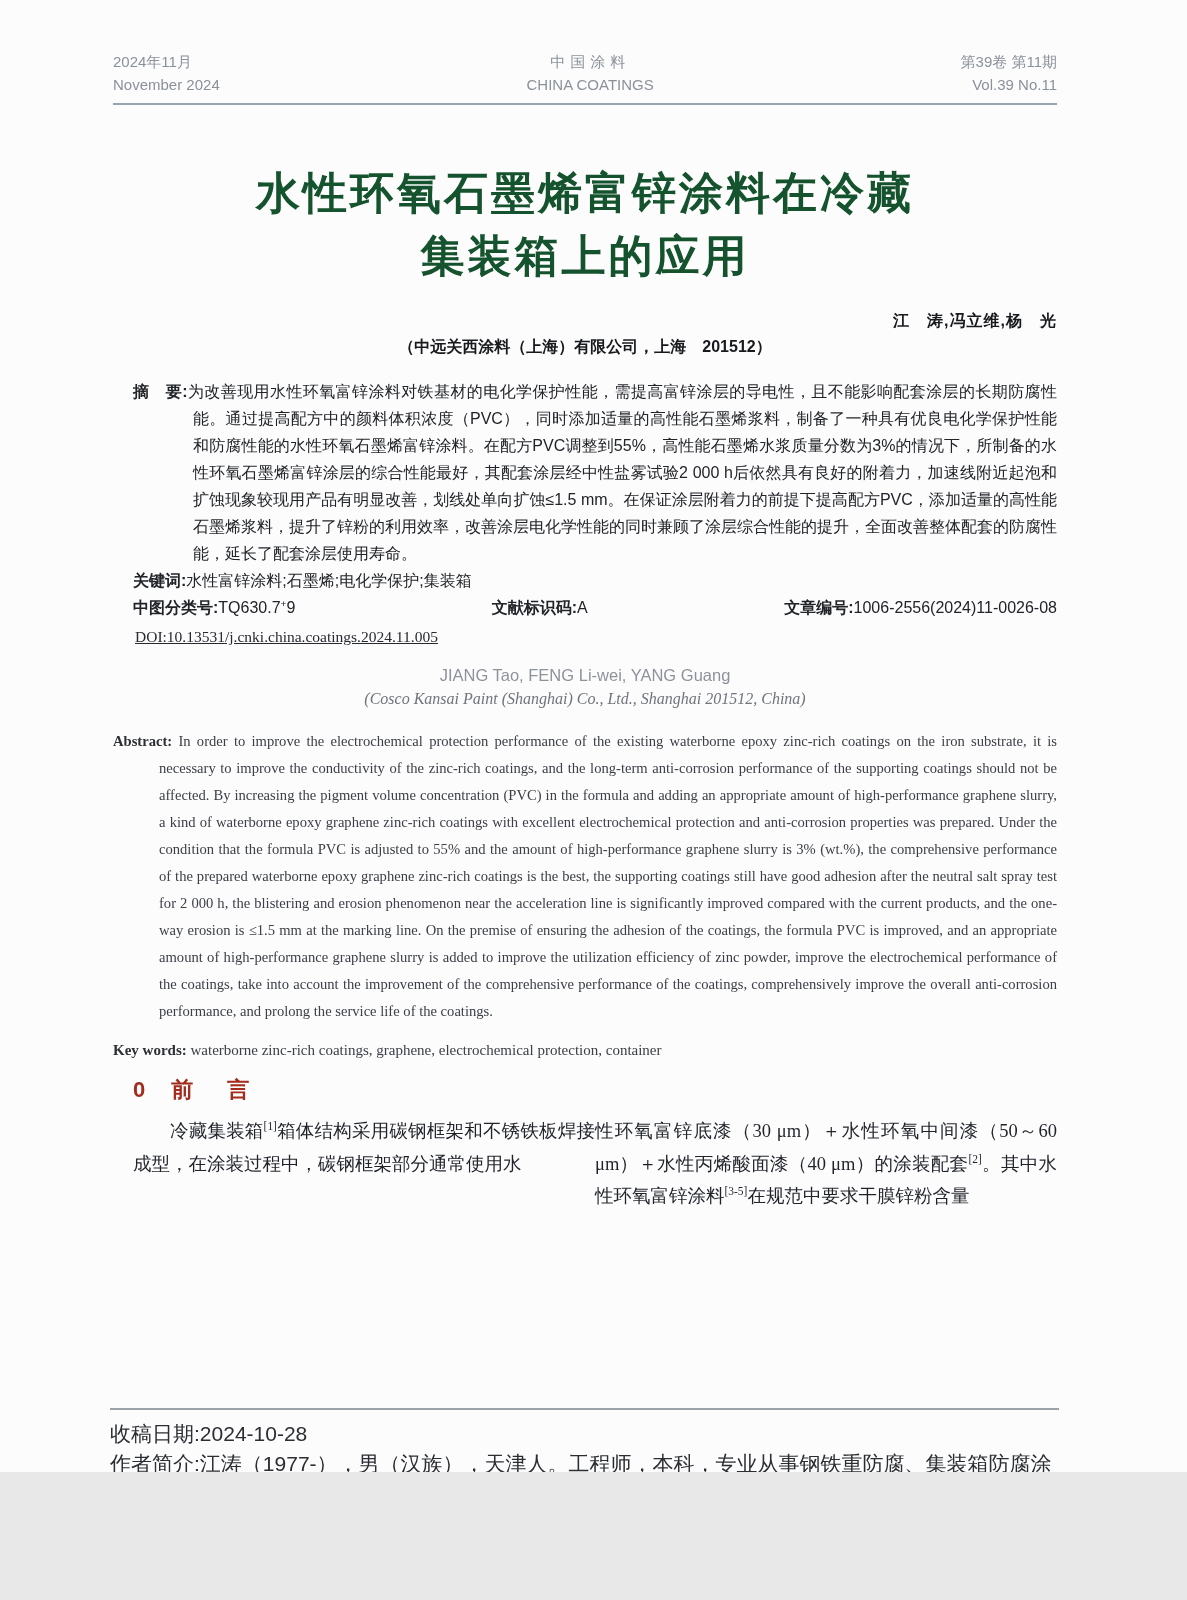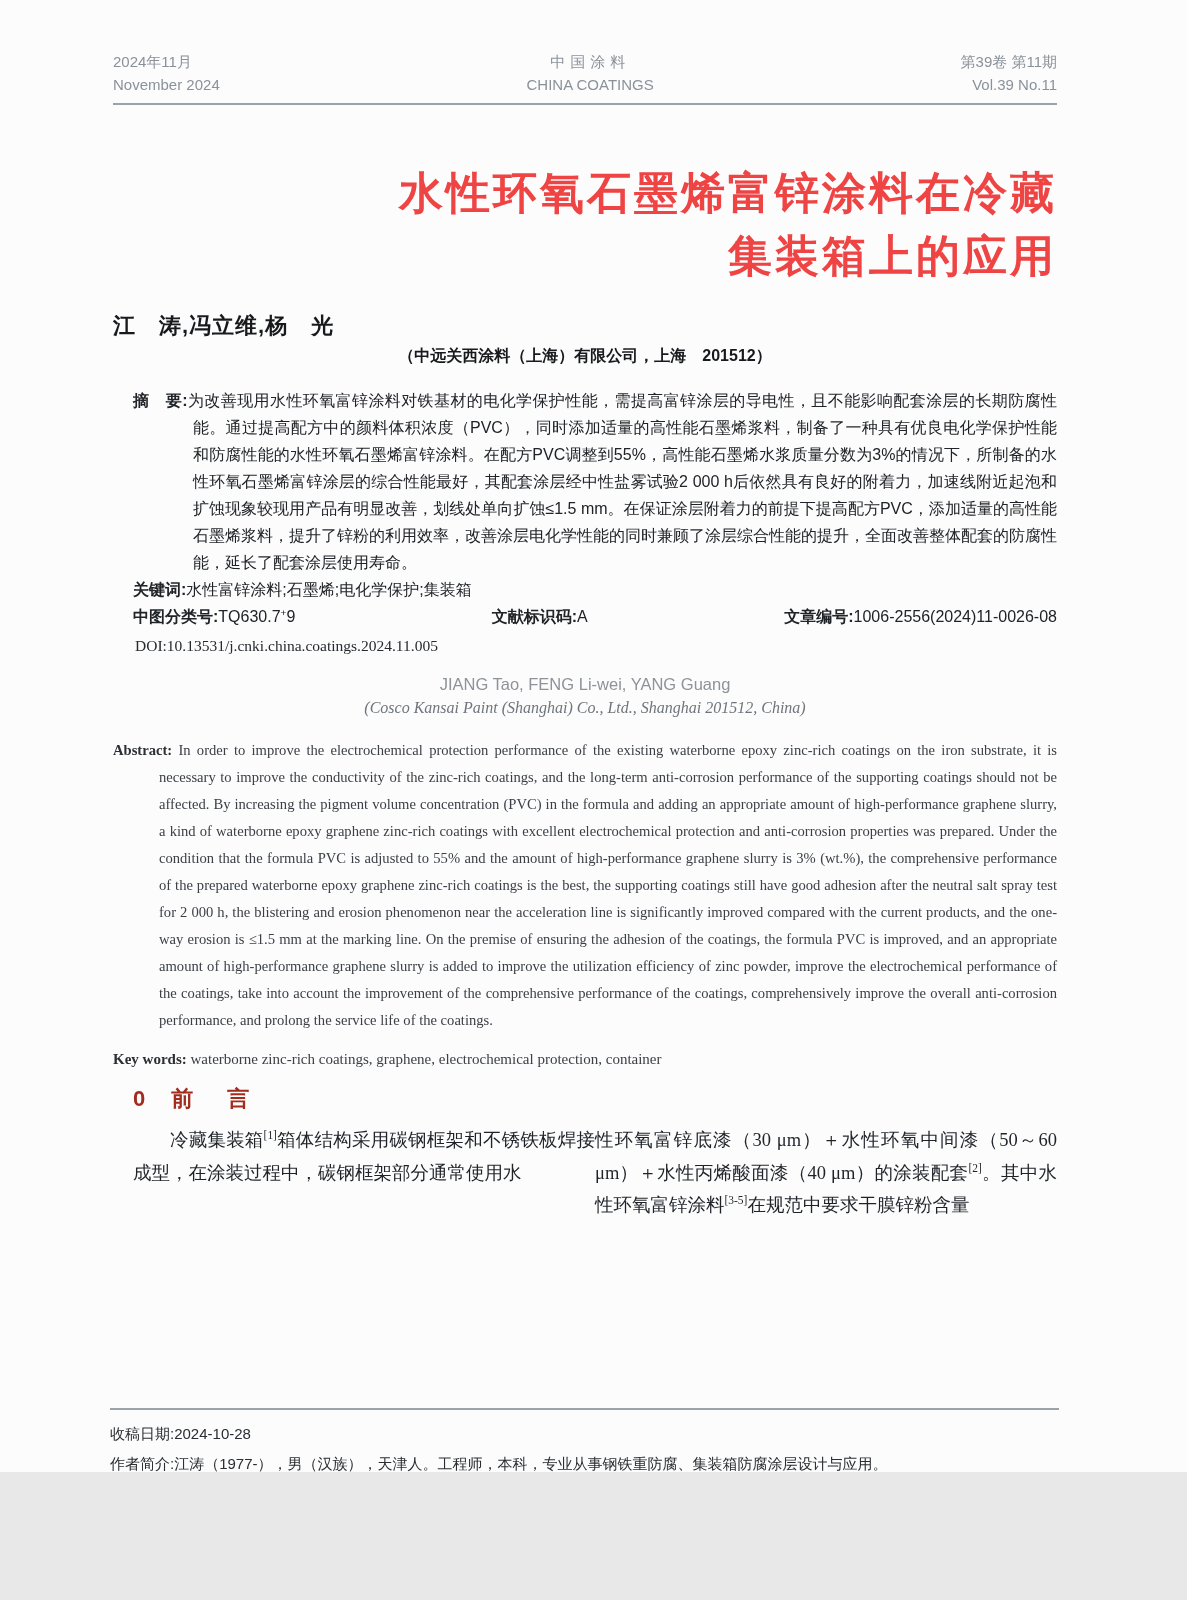--- a/index.html
+++ b/index.html
@@ -10,33 +10,33 @@
     box-sizing:border-box;padding:50px 130px 0 113px;
   }
   
   .hdr{display:flex;justify-content:space-between;align-items:flex-end;
        color:#8a9299;font-size:15px;line-height:23px;
        border-bottom:2px solid #9aa2aa;padding-bottom:7px;}
   .hdr .c{text-align:center;}
   .hdr .r{text-align:right;}
   .hdr .cn{letter-spacing:5px;}
   
-  .title-cn{margin:56px 0 0 0;text-align:right;color:#ef4444;
+  .title-cn{margin:56px 0 0 0;text-align:center;color:#14532d;
             font-size:44px;line-height:63px;font-weight:700;letter-spacing:3px;}
-  .authors-cn{margin-top:24px;text-align:left;font-size:22px;font-weight:700;letter-spacing:1px;color:#17191c;}
+  .authors-cn{margin-top:24px;text-align:right;font-size:16px;font-weight:700;letter-spacing:1px;color:#17191c;}
   .affil-cn{margin-top:5px;text-align:center;font-size:16px;font-weight:700;color:#17191c;}
   
   .abs-cn{margin:20px 0 0 20px;font-size:16px;line-height:27px;text-align:justify;
           padding-left:60px;text-indent:-60px;color:#202327;}
   .abs-cn .lbl,.kw-cn .lbl{font-weight:700;}
   .kw-cn{margin:4px 0 0 20px;font-size:16px;color:#202327;}
   .cls-row{margin:6px 0 0 20px;display:flex;justify-content:space-between;font-size:16px;color:#202327;}
   .cls-row .lbl{font-weight:700;}
   .doi{margin:9px 0 0 22px;font-family:"Liberation Serif","DejaVu Serif",serif;
-       font-size:15.5px;color:#26292d;}
+       font-size:15.5px;color:#26292d;text-decoration:underline;}
   sup{font-size:0.62em;line-height:0;vertical-align:super;}
   
   .title-en{margin-top:26px;text-align:center;color:#a22d1e;font-weight:700;
             font-family:"Liberation Serif","DejaVu Serif",serif;
             font-size:32px;line-height:45px;}
   .authors-en{margin-top:20px;text-align:center;font-size:16.5px;color:#8d9399;}
   .affil-en{margin-top:5px;text-align:center;font-style:italic;color:#6f757b;
             font-family:"Liberation Serif","DejaVu Serif",serif;font-size:16px;}
   
   .abs-en{margin-top:20px;font-family:"Liberation Serif","DejaVu Serif",serif;
@@ -50,21 +50,21 @@
   .sec-h .num{margin-right:26px;}
   .sec-h .t{letter-spacing:6px;}
   .cols{margin:10px 0 0 20px;display:flex;}
   .col{flex:1;font-family:"Liberation Serif","DejaVu Serif",serif;
        font-size:18.5px;line-height:32.5px;text-align:justify;color:#1f2328;}
   .col p{margin:0;}
   .col .indent{text-indent:2em;}
   
   .footnote{position:absolute;left:110px;right:128px;top:1408px;
             border-top:2px solid #9aa2aa;padding-top:9px;
-            font-size:15px;line-height:30px;color:#2a2d31;}
+            font-size:21px;line-height:30px;color:#2a2d31;}
   
   .footer{position:absolute;left:108px;top:1557px;display:flex;align-items:center;}
   .footer .pg{font-family:"Liberation Serif","DejaVu Serif",serif;
               font-size:27px;color:#2e5b8f;margin-right:10px;align-self:flex-end;}
   .footer .bar{width:4px;height:44px;background:#2e5b8f;margin-right:9px;}
   .footer .col-cn{font-size:18px;font-weight:700;color:#4a5866;line-height:22px;}
   .footer .col-en{font-family:"Liberation Serif","DejaVu Serif",serif;
                   font-size:13px;font-weight:700;color:#8e99a6;line-height:18px;}
 </style>
 </head>

